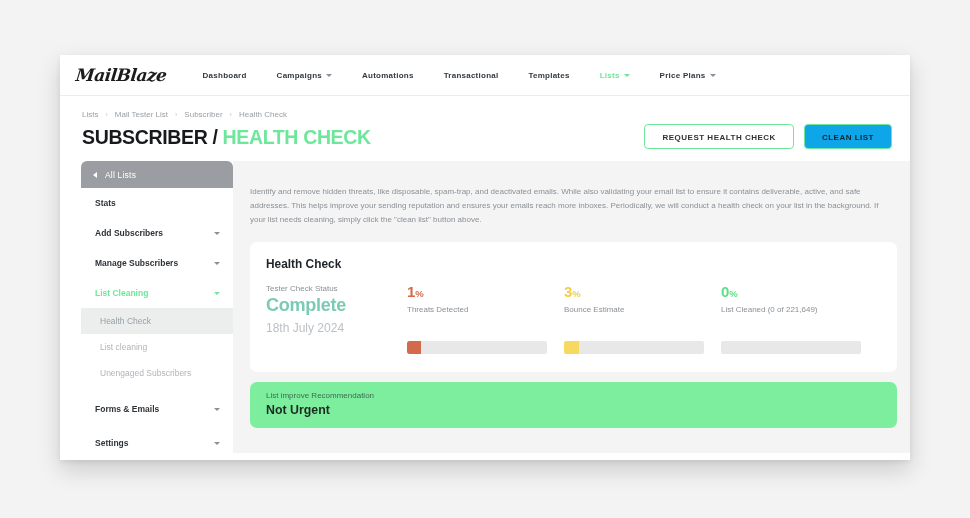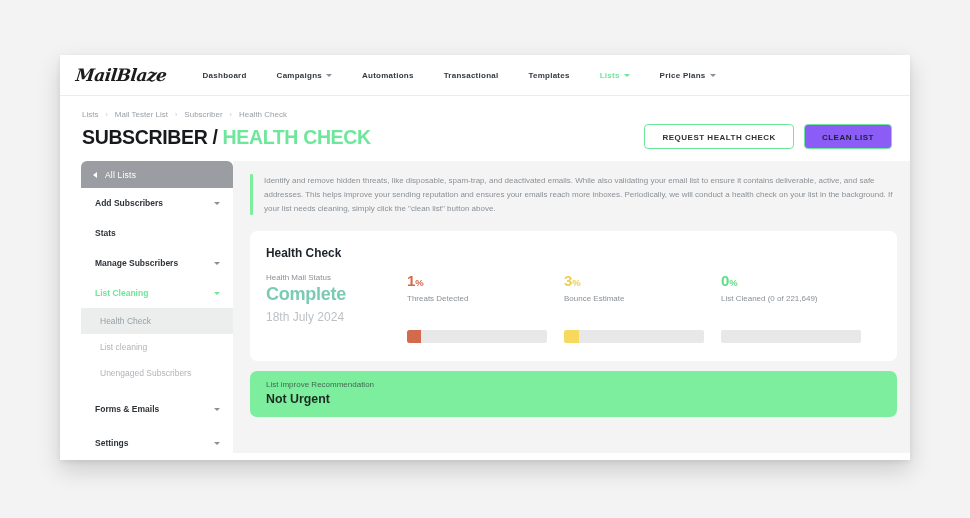--- a/index.html
+++ b/index.html
@@ -117,21 +117,21 @@
     transform-origin: left center;
   }
   .page-title .accent { color: #6ee79b; }
   .title-actions { display: flex; align-items: center; gap: 10px; }
   .btn {
     font-size: 8px; font-weight: 700; letter-spacing: 0.5px;
     border-radius: 4px; cursor: pointer; white-space: nowrap;
     padding: 0 17px; height: 25px; line-height: 25px;
   }
   .btn-outline { border: 1px solid #6ee79b; color: #2e3338; background: #fff; }
-  .btn-solid { background: #8b5cf6; color: #1d2328; border: 1px solid #6ee79b; }
+  .btn-solid { background: #0ea5e9; color: #1d2328; border: 1px solid #6ee79b; }
 
   .content-row { display: flex; margin-top: 12px; height: 292px; }
 
   
   .sidebar {
     width: 152px; margin-left: 21px; flex: none;
     background: #ffffff;
   }
   .sidebar-head {
     background: #9a9ea2;
@@ -169,20 +169,21 @@
 
   
   .main {
     flex: 1; background: #f4f4f4;
     padding: 13px 13px 0 17px;
     min-width: 0;
   }
   .infoblock {
     display: flex; gap: 11px;
     margin-bottom: 16px;
+    flex-direction: column;
   }
   .info-bar {
     width: 3px; background: #7dee9e; flex: none; border-radius: 1px;
   }
   .info-text {
     font-size: 8px; line-height: 1.72; color: #8b9197;
     max-width: 634px;
   }
 
   .card {
@@ -297,25 +298,25 @@
 
     <div class="content-row">
 
       <div class="sidebar">
         <div class="sidebar-head">
           <i class="back-chev"></i>
           <span class="sidebar-head-label">All Lists</span>
         </div>
 
         <div class="side-item">
+          <span>Stats</span>
+        </div>
+        <div class="side-item">
           <span>Add Subscribers</span>
           <i class="chev"></i>
-        </div>
-        <div class="side-item">
-          <span>Stats</span>
         </div>
         <div class="side-item">
           <span>Manage Subscribers</span>
           <i class="chev"></i>
         </div>
         <div class="side-item active">
           <span>List Cleaning</span>
           <i class="chev"></i>
         </div>
 
@@ -345,21 +346,21 @@
           <div class="info-bar"></div>
           <div class="info-text">Identify and remove hidden threats, like disposable, spam-trap, and deactivated emails. While also validating your email list to ensure it contains deliverable, active, and safe addresses. This helps improve your sending reputation and ensures your emails reach more inboxes. Periodically, we will conduct a health check on your list in the background. If your list needs cleaning, simply click the "clean list" button above.</div>
         </div>
 
         <div class="card">
           <div class="card-title">Health Check</div>
 
           <div class="stats">
 
             <div class="stat status">
-              <div class="status-label">Health Mail Status</div>
+              <div class="status-label">Tester Check Status</div>
               <div class="status-value">Complete</div>
               <div class="status-date">18th July 2024</div>
             </div>
 
             <div class="stat metric">
               <div class="metric-value" style="color:#d46a4c">
                 <span>1</span><span class="pct">%</span>
               </div>
               <div class="metric-label">Threats Detected</div>
               <div class="bar">

